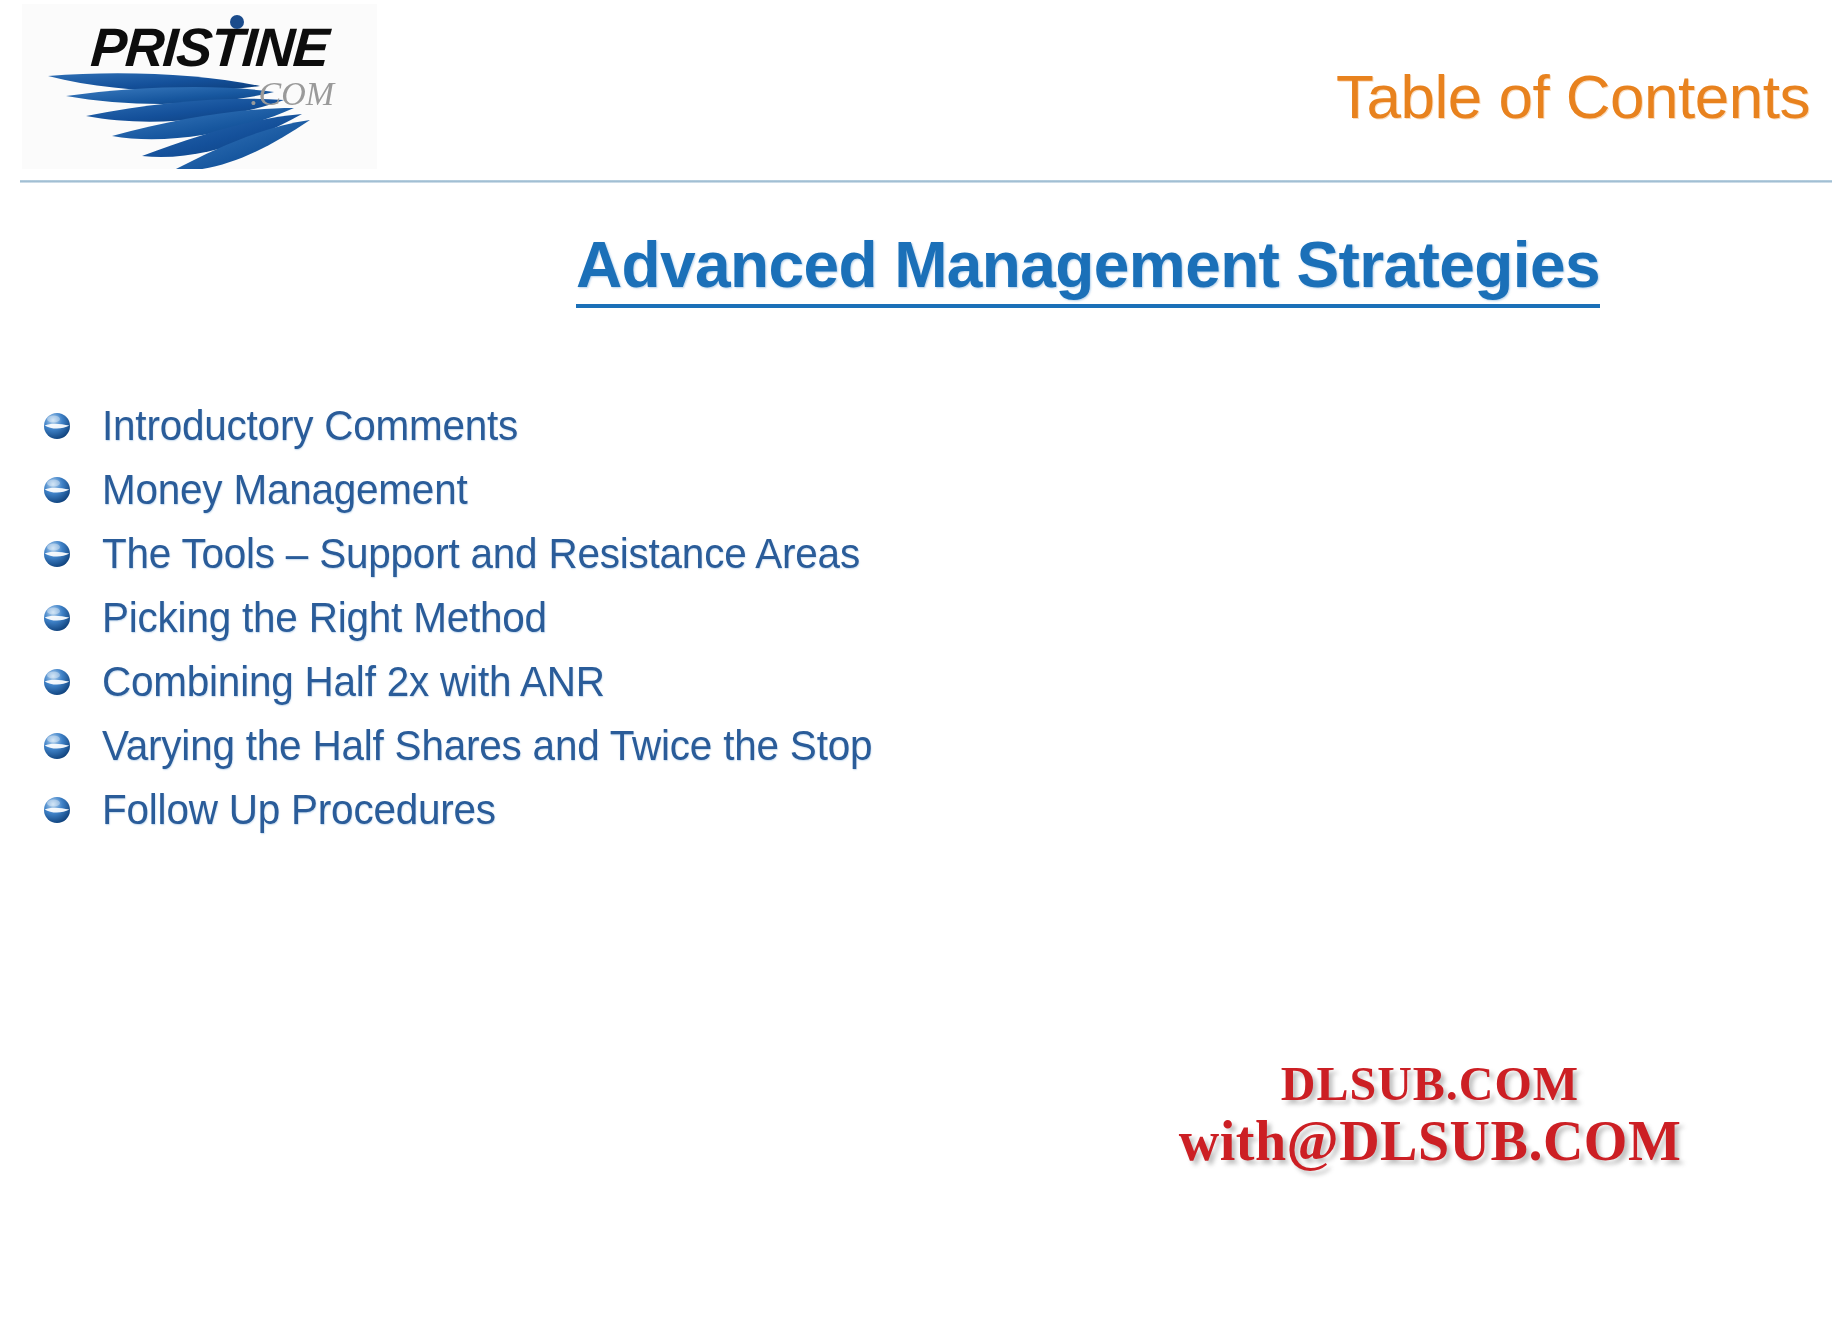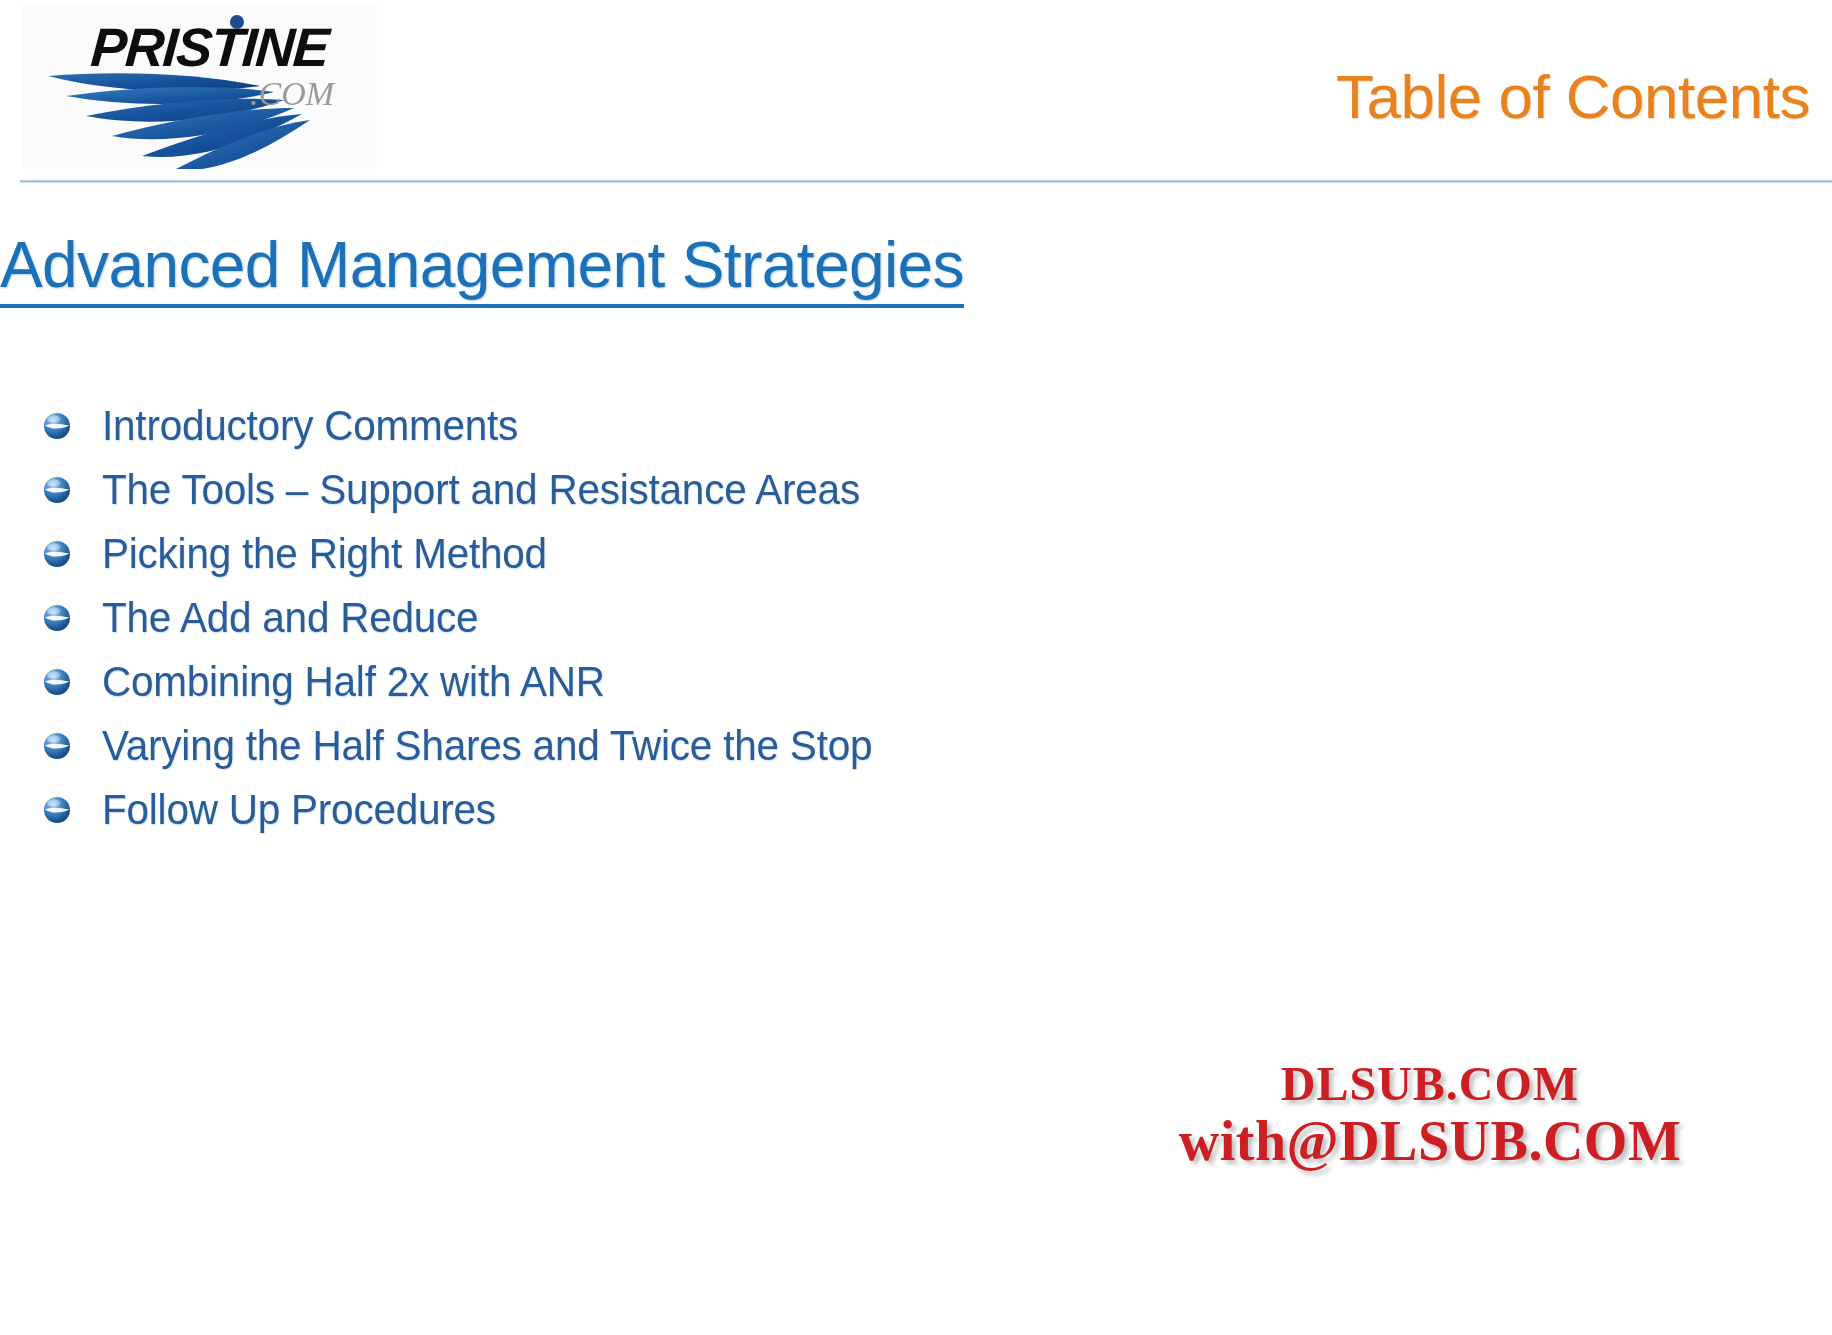--- a/index.html
+++ b/index.html
@@ -64,23 +64,23 @@
     height: 3px;
     background: linear-gradient(to bottom, #bcd3e2 0%, #9fbdd2 55%, #e6eef4 100%);
   }
 
   
   .slide-title {
     position: absolute;
     left: 0;
     top: 228px;
     width: 1600px;
-    text-align: left;
+    text-align: right;
     font-size: 64px;
-    font-weight: normal;
+    font-weight: bold;
     color: #1B70B8;
     letter-spacing: -0.6px;
     white-space: nowrap;
     font-family: "Liberation Sans", sans-serif;
   }
   .slide-title .ttl {
     display: inline-block;
     border-bottom: 4px solid #1B70B8;
     padding-bottom: 2px;
     text-shadow: 1px 1px 2px rgba(120,170,215,0.55);
@@ -218,20 +218,30 @@
             </radialGradient>
           </defs>
           <circle cx="15" cy="15" r="13" fill="url(#sphg)"></circle>
           <path d="M2.6 14.4 C9 11.6 19 12.6 27.4 14.6 C20 18.6 9 18.4 2.6 14.4 Z" fill="#ffffff" opacity="0.92"></path>
           <ellipse cx="11.5" cy="8" rx="6.5" ry="3.6" fill="#ffffff" opacity="0.35"></ellipse>
         </svg>
       </span>
       <span class="toc-label">Introductory Comments</span>
     </li>
 
+    <li class="toc-item">
+      <span class="bullet">
+        <svg viewBox="0 0 30 30" xmlns="http://www.w3.org/2000/svg" aria-hidden="true">
+          <circle cx="15" cy="15" r="13" fill="url(#sphg)"></circle>
+          <path d="M2.6 14.4 C9 11.6 19 12.6 27.4 14.6 C20 18.6 9 18.4 2.6 14.4 Z" fill="#ffffff" opacity="0.92"></path>
+          <ellipse cx="11.5" cy="8" rx="6.5" ry="3.6" fill="#ffffff" opacity="0.35"></ellipse>
+        </svg>
+      </span>
+      <span class="toc-label">Money Management</span>
+    </li>
 
     <li class="toc-item">
       <span class="bullet">
         <svg viewBox="0 0 30 30" xmlns="http://www.w3.org/2000/svg" aria-hidden="true">
           <circle cx="15" cy="15" r="13" fill="url(#sphg)"></circle>
           <path d="M2.6 14.4 C9 11.6 19 12.6 27.4 14.6 C20 18.6 9 18.4 2.6 14.4 Z" fill="#ffffff" opacity="0.92"></path>
           <ellipse cx="11.5" cy="8" rx="6.5" ry="3.6" fill="#ffffff" opacity="0.35"></ellipse>
         </svg>
       </span>
       <span class="toc-label">The Tools – Support and Resistance Areas</span>
@@ -242,30 +252,20 @@
         <svg viewBox="0 0 30 30" xmlns="http://www.w3.org/2000/svg" aria-hidden="true">
           <circle cx="15" cy="15" r="13" fill="url(#sphg)"></circle>
           <path d="M2.6 14.4 C9 11.6 19 12.6 27.4 14.6 C20 18.6 9 18.4 2.6 14.4 Z" fill="#ffffff" opacity="0.92"></path>
           <ellipse cx="11.5" cy="8" rx="6.5" ry="3.6" fill="#ffffff" opacity="0.35"></ellipse>
         </svg>
       </span>
       <span class="toc-label">Picking the Right Method</span>
     </li>
 
 
-    <li class="toc-item">
-      <span class="bullet">
-        <svg viewBox="0 0 30 30" xmlns="http://www.w3.org/2000/svg" aria-hidden="true">
-          <circle cx="15" cy="15" r="13" fill="url(#sphg)"></circle>
-          <path d="M2.6 14.4 C9 11.6 19 12.6 27.4 14.6 C20 18.6 9 18.4 2.6 14.4 Z" fill="#ffffff" opacity="0.92"></path>
-          <ellipse cx="11.5" cy="8" rx="6.5" ry="3.6" fill="#ffffff" opacity="0.35"></ellipse>
-        </svg>
-      </span>
-      <span class="toc-label">The Add and Reduce</span>
-    </li>
 
     <li class="toc-item">
       <span class="bullet">
         <svg viewBox="0 0 30 30" xmlns="http://www.w3.org/2000/svg" aria-hidden="true">
           <circle cx="15" cy="15" r="13" fill="url(#sphg)"></circle>
           <path d="M2.6 14.4 C9 11.6 19 12.6 27.4 14.6 C20 18.6 9 18.4 2.6 14.4 Z" fill="#ffffff" opacity="0.92"></path>
           <ellipse cx="11.5" cy="8" rx="6.5" ry="3.6" fill="#ffffff" opacity="0.35"></ellipse>
         </svg>
       </span>
       <span class="toc-label">Combining Half 2x with ANR</span>

